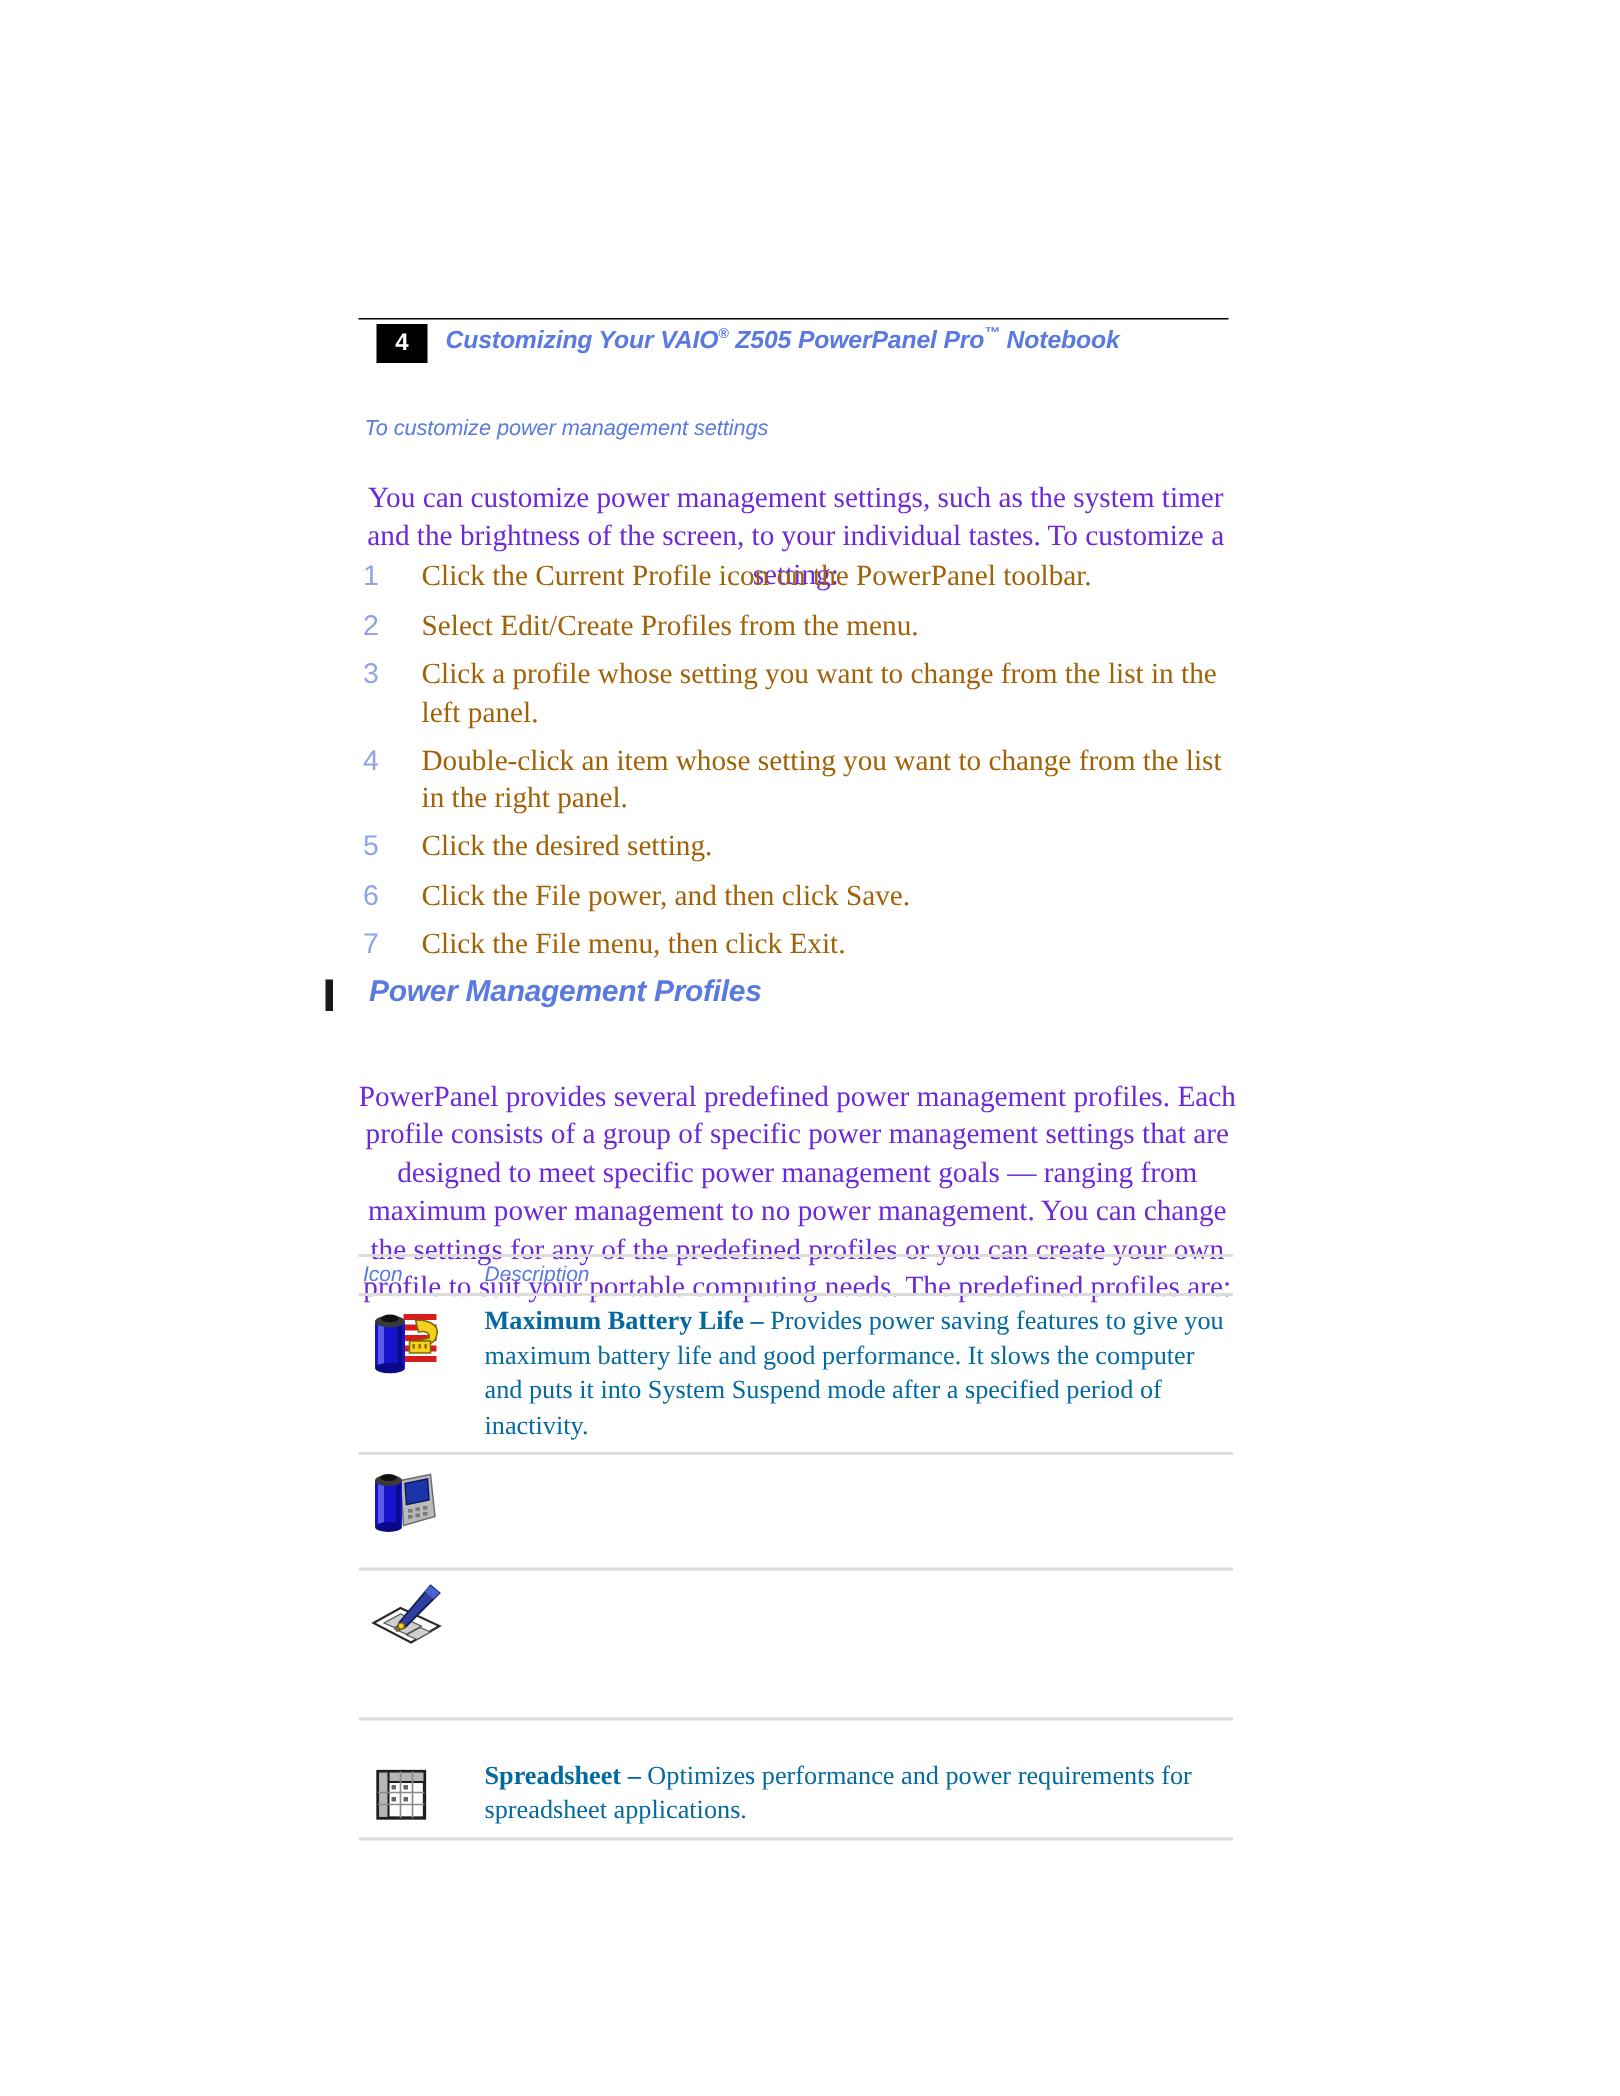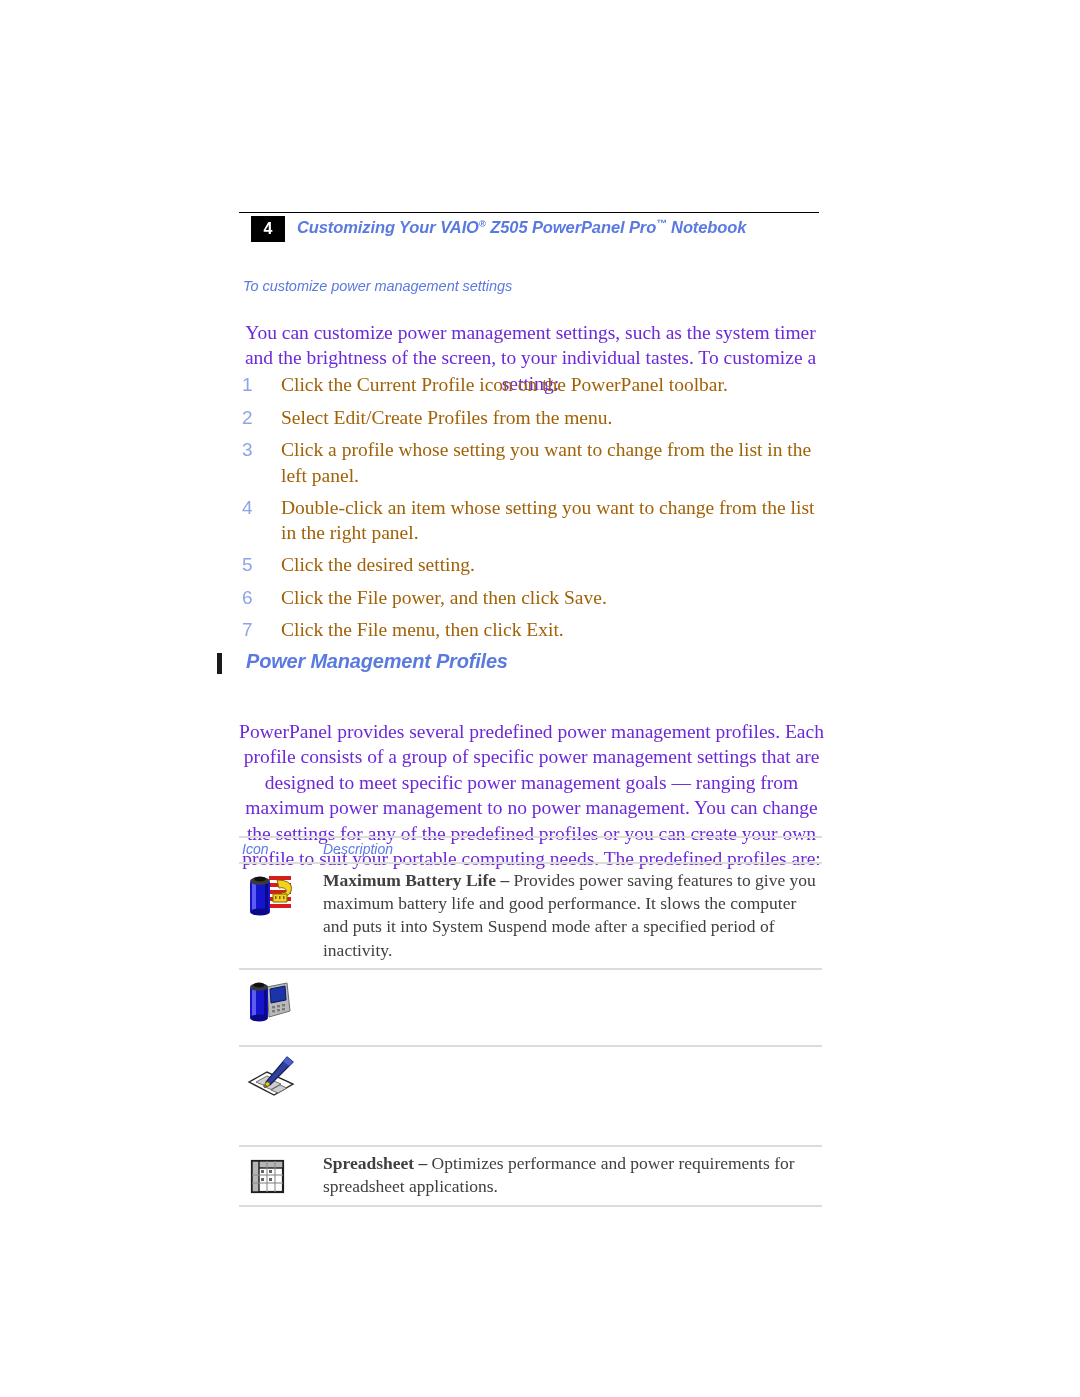--- a/index.html
+++ b/index.html
@@ -218,30 +218,30 @@
     top: 7px;
     width: 70px;
     height: 48px;
   }
   .cell-desc {
     margin-left: 84px;
     padding-top: 5px;
     padding-bottom: 6px;
     font-size: 17.5px;
     line-height: 23.2px;
-    color: #404040;
+    color: #0369a1;
   }
   .cell-desc b {
     font-weight: bold;
   }
 
   .row-pad-1 { min-height: 98px; }
   .row-pad-2 { min-height: 75px; }
   .row-pad-3 { min-height: 98px; }
-  .row-pad-4 { min-height: 58px; }
+  .row-pad-4 { min-height: 58px; margin-top: 20px; }
 
   
   .icon-art { display: block; }
 </style>
 </head>
 <body>
 
 <div class="page">
 
   <div class="header-rule"></div>

